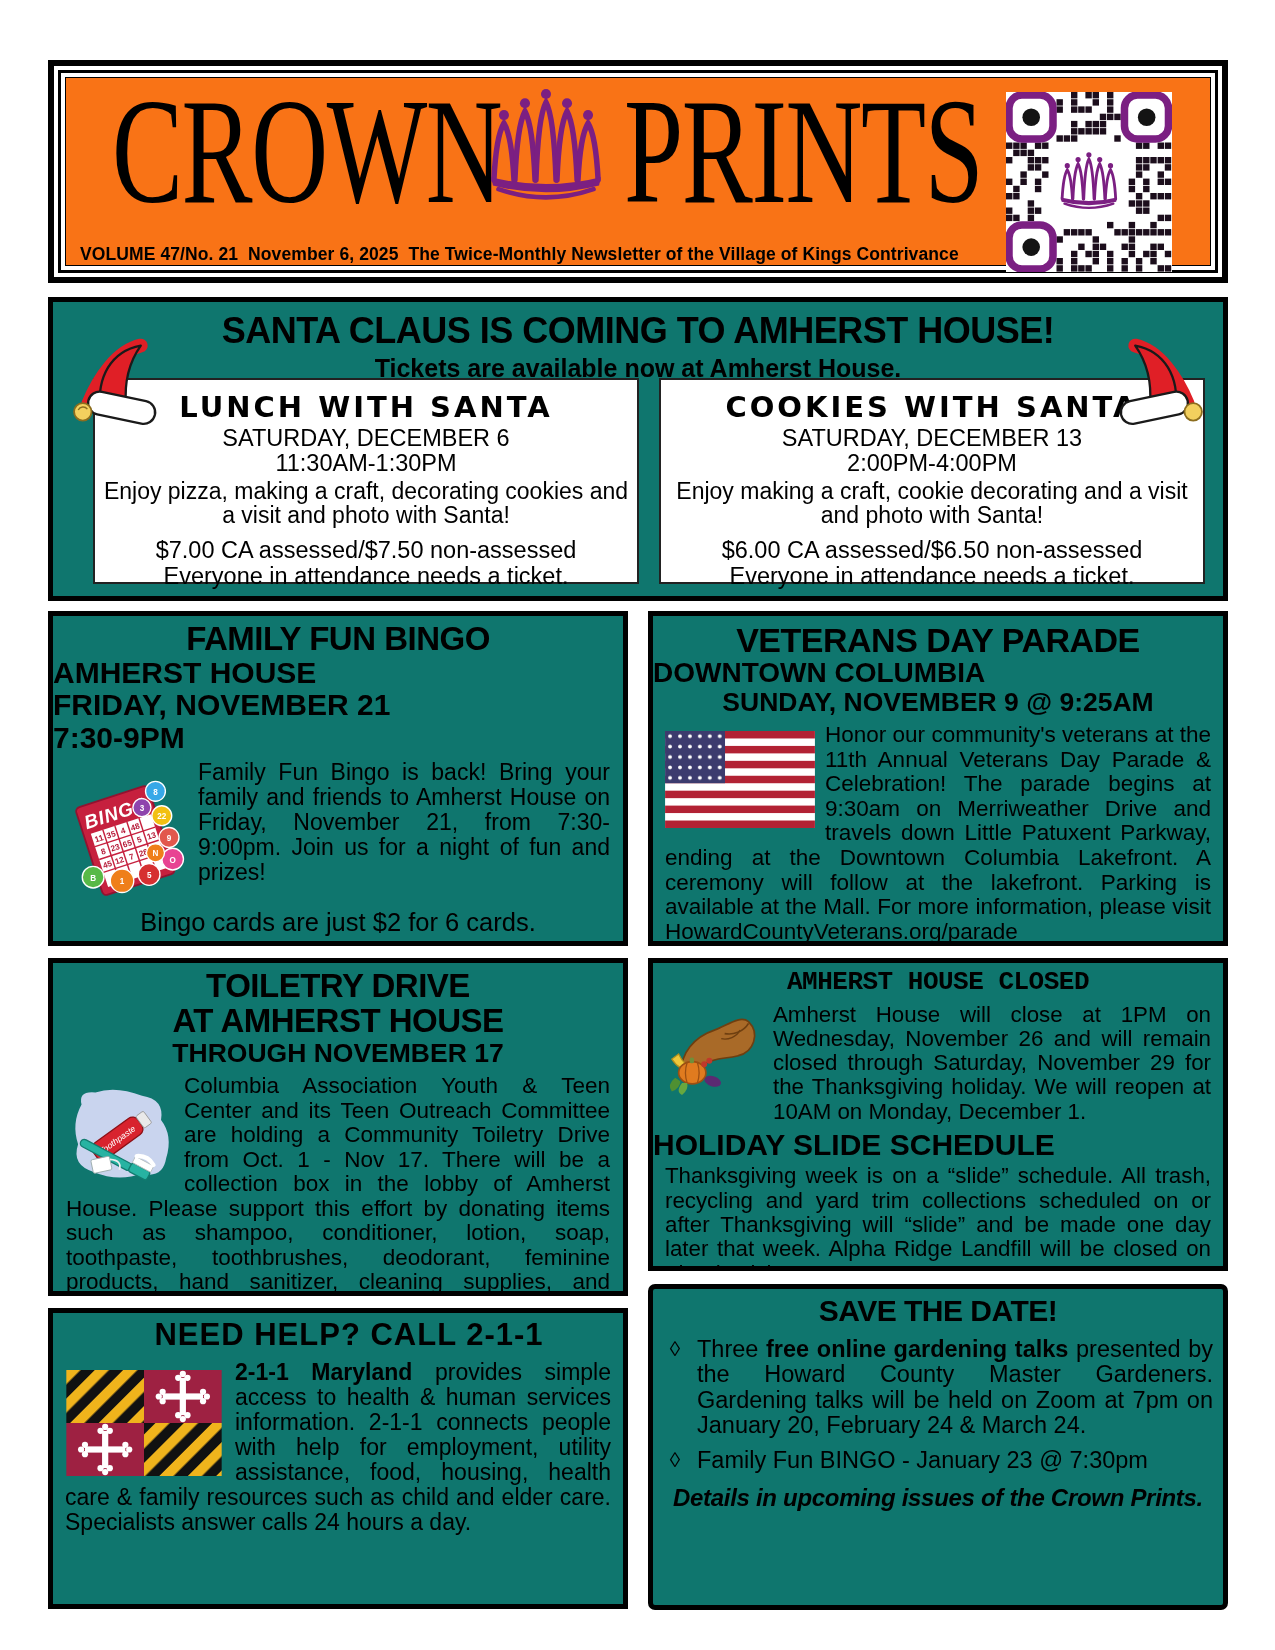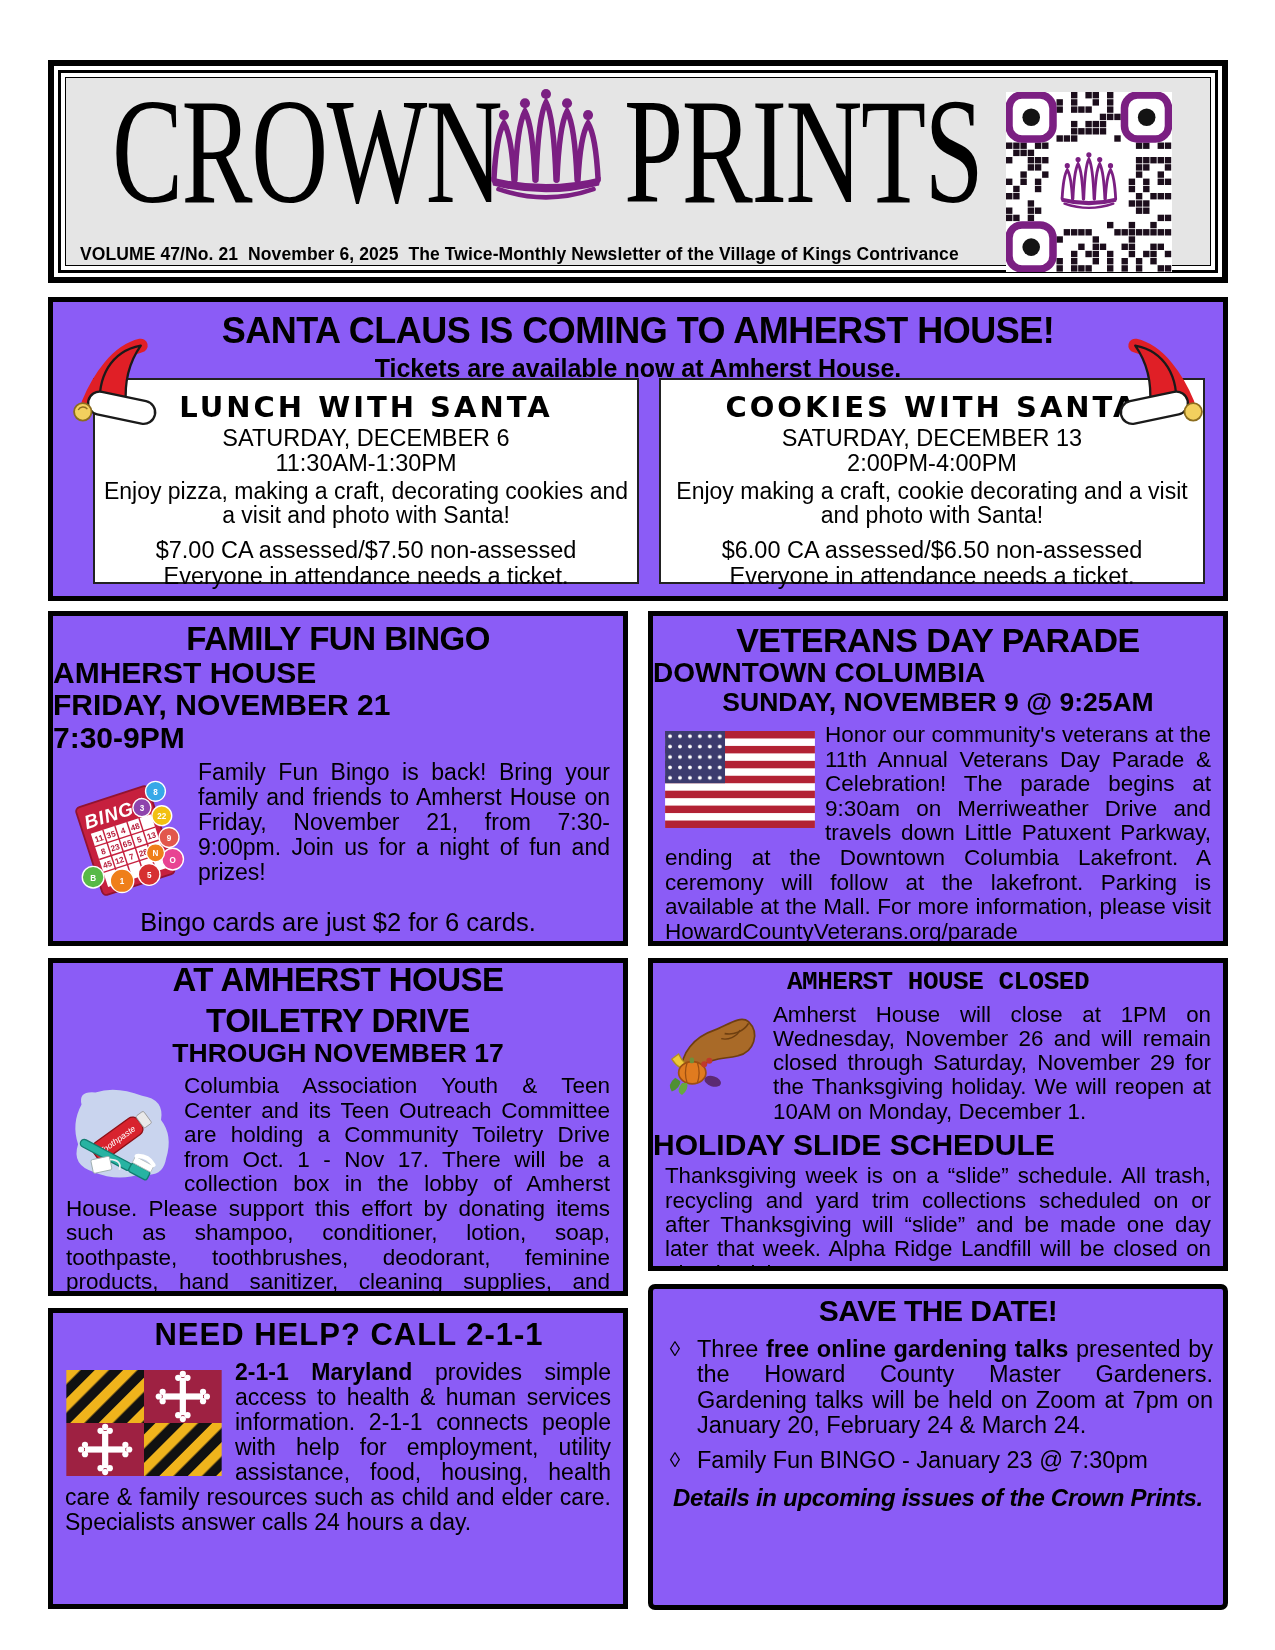--- a/index.html
+++ b/index.html
@@ -1,20 +1,20 @@
 <!DOCTYPE html>
 <html><head>
 <meta charset="utf-8">
 <style>
   html,body{margin:0;padding:0;background:#fff;}
   body{width:1275px;height:1650px;position:relative;font-family:"Liberation Sans",sans-serif;color:#000;overflow:hidden;}
-  .box{position:absolute;border:5px solid #000;background:#8b5cf6;box-sizing:border-box;overflow:hidden;}
+  .box{position:absolute;border:5px solid #000;background:#0f766e;box-sizing:border-box;overflow:hidden;}
   
   #masthead{position:absolute;left:48px;top:60px;width:1180px;height:223px;box-sizing:border-box;
-    border:6px solid #000;box-shadow:inset 0 0 0 4px #fff,inset 0 0 0 7px #000,inset 0 0 0 11px #fff,inset 0 0 0 12px #000;background:#e5e5e5;}
+    border:6px solid #000;box-shadow:inset 0 0 0 4px #fff,inset 0 0 0 7px #000,inset 0 0 0 11px #fff,inset 0 0 0 12px #000;background:#f97316;}
   .mast-word{position:absolute;font-family:"Liberation Serif",serif;font-size:150px;line-height:1;white-space:nowrap;
     transform:scaleX(0.71);transform-origin:left top;letter-spacing:-2px;}
   #mast-crown{position:absolute;left:428px;top:22px;}
   #mast-qr{position:absolute;right:50px;top:26px;}
   #volume-line{position:absolute;left:26px;bottom:12px;font-weight:bold;font-size:17.5px;letter-spacing:0.1px;}
   
   #santa-box{left:48px;top:297px;width:1180px;height:304px;}
   .santa-title{text-align:center;font-weight:bold;font-size:36px;letter-spacing:-0.5px;margin:8px 0 0;}
   .santa-sub{text-align:center;font-weight:bold;font-size:25px;margin:2px 0 0;}
   #santa-events{position:absolute;left:40px;right:18px;top:76px;bottom:12px;display:flex;gap:20px;}
@@ -367,22 +367,22 @@
         </g>
         <rect width="76" height="66.2" fill="#3c3b6e"></rect>
         <rect width="76" height="66.2" fill="url(#stars)"></rect>
       </svg>
     </span>
     <p class="jt">Honor our community's veterans at the 11th Annual Veterans Day Parade &amp; Celebration! The parade begins at 9:30am on Merriweather Drive and travels down Little Patuxent Parkway, ending at the Downtown Columbia Lakefront. A ceremony will follow at the lakefront. Parking is available at the Mall. For more information, please visit HowardCountyVeterans.org/parade</p>
   </div>
 </div>
 
 <div class="box" id="toiletry-box">
+  <div class="h-xl">TOILETRY DRIVE</div>
   <div class="h-xl" style="margin:0;">AT AMHERST HOUSE</div>
-  <div class="h-xl">TOILETRY DRIVE</div>
   <div class="h-md">THROUGH NOVEMBER 17</div>
   <div class="pad">
     <span class="fl" style="margin:8px 10px 0 0;">
       <svg width="108" height="102" viewBox="0 0 125 118">
         <path d="M18,26 Q6,48 14,72 Q6,96 32,104 Q60,116 88,106 Q112,112 116,88 Q124,62 110,44 Q114,20 88,16 Q58,4 34,12 Q14,10 18,26 Z" fill="#c9d4ee"></path>
         <g transform="rotate(-36 62 62)">
           <rect x="26" y="52" width="64" height="23" rx="8" fill="#d8232e" stroke="#8c1016" stroke-width="1.5"></rect>
           <rect x="90" y="55" width="11" height="17" rx="2" fill="#e9e9e9" stroke="#999"></rect>
           <text x="57" y="68" font-size="10" font-style="italic" fill="#fff" text-anchor="middle">Toothpaste</text>
         </g>

